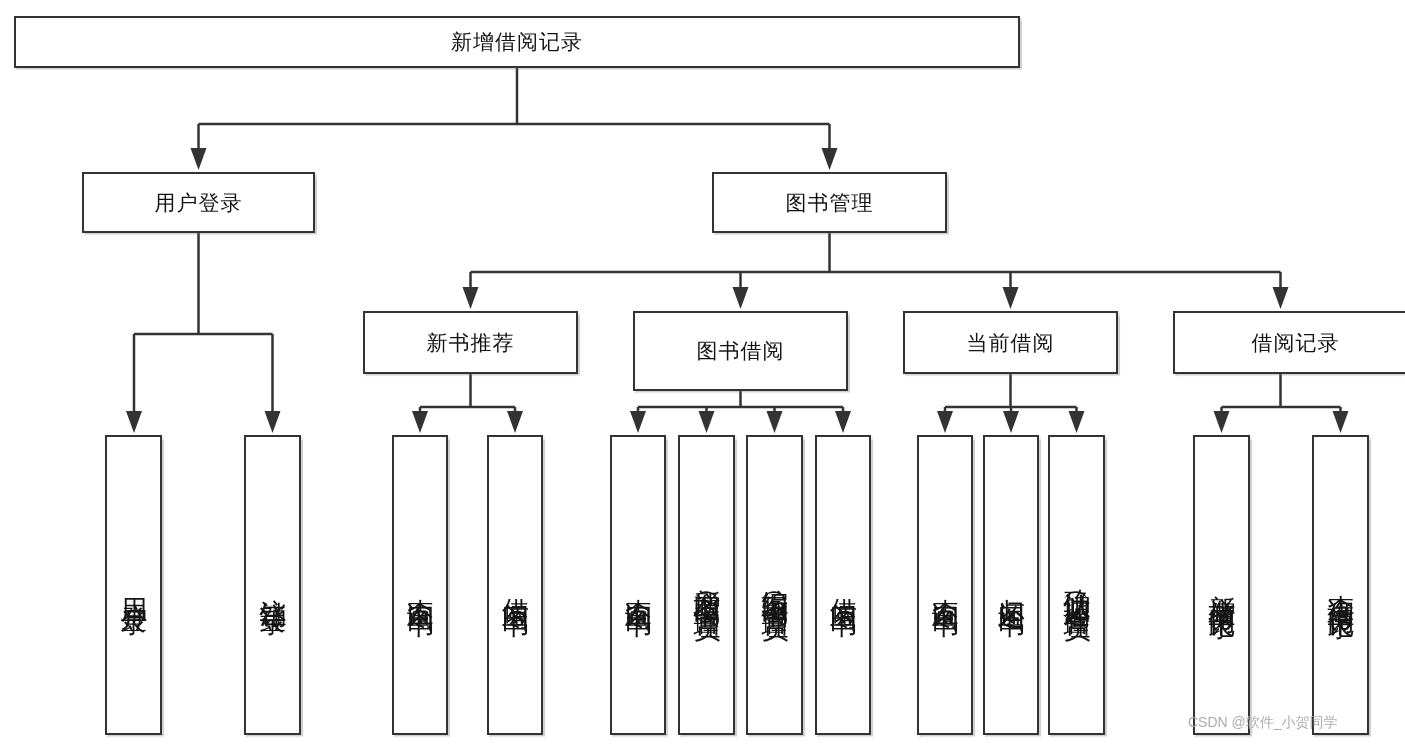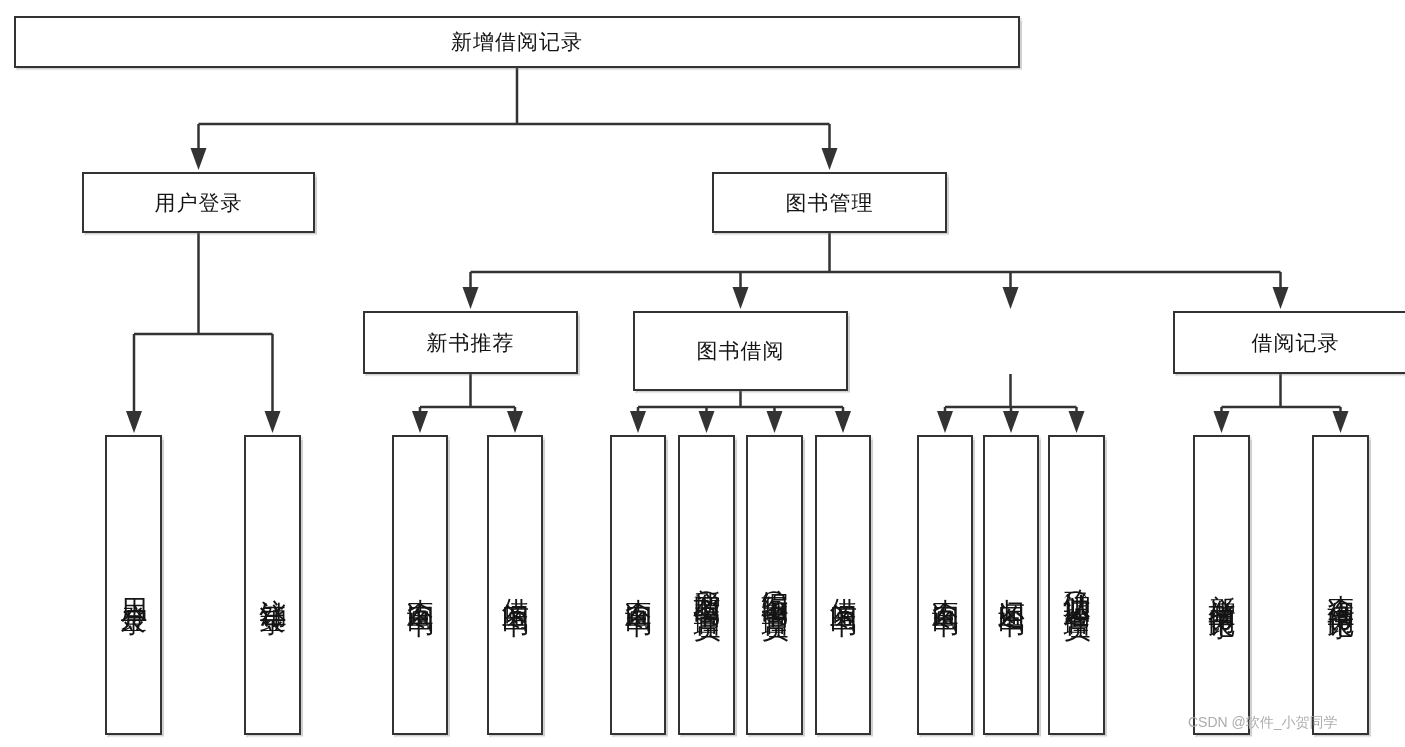--- a/index.html
+++ b/index.html
@@ -118,20 +118,23 @@
   <div class="box h-box b-mgmt">
     <span>图书管理</span>
   </div>
 
   <div class="box h-box b-s0">
     <span>新书推荐</span>
   </div>
   <div class="box h-box b-s1">
     <span>图书借阅</span>
   </div>
+  <div class="box h-box b-s2">
+    <span>当前借阅</span>
+  </div>
   <div class="box h-box b-s3">
     <span>借阅记录</span>
   </div>
 
   <div class="box v-box leaf b-l0">
     <span>用户登录</span>
   </div>
   <div class="box v-box leaf b-l1">
     <span>注销登录</span>
   </div>

